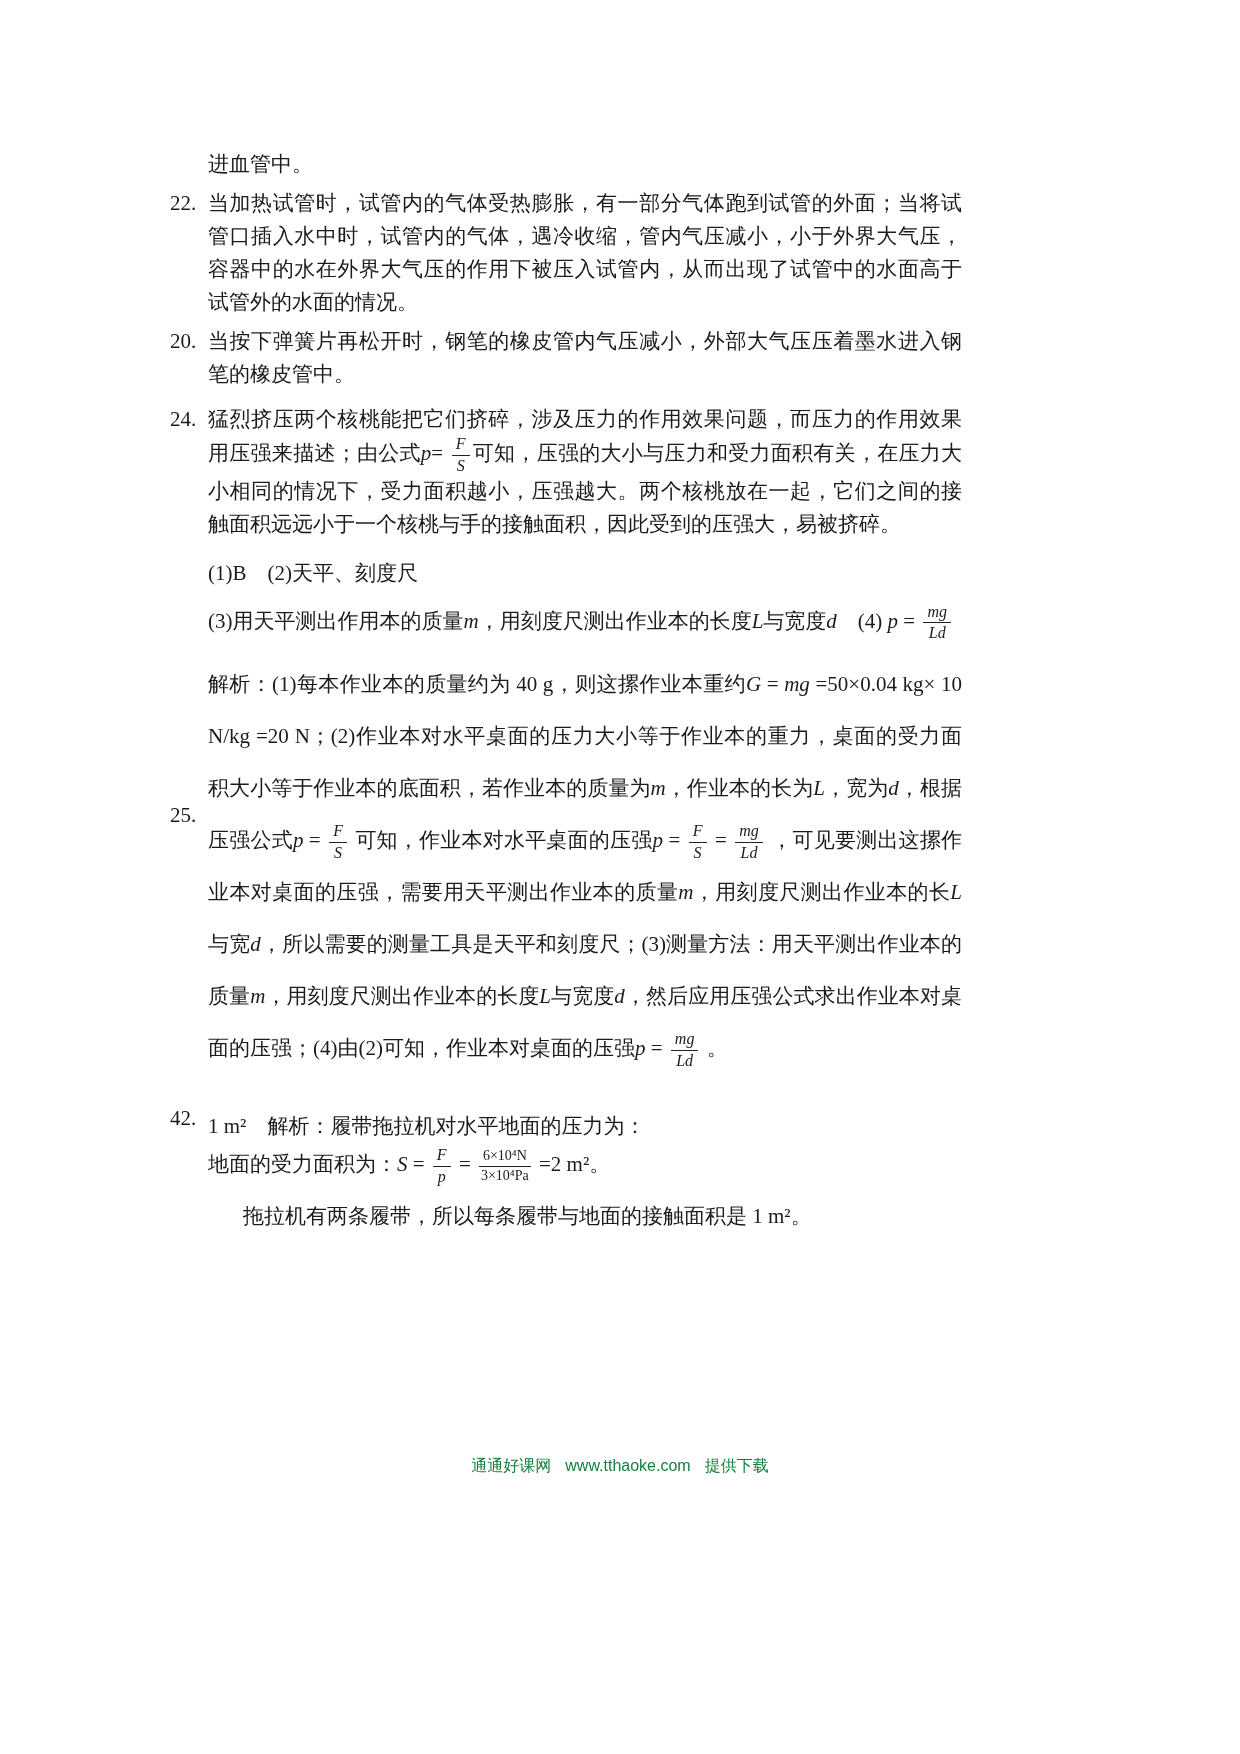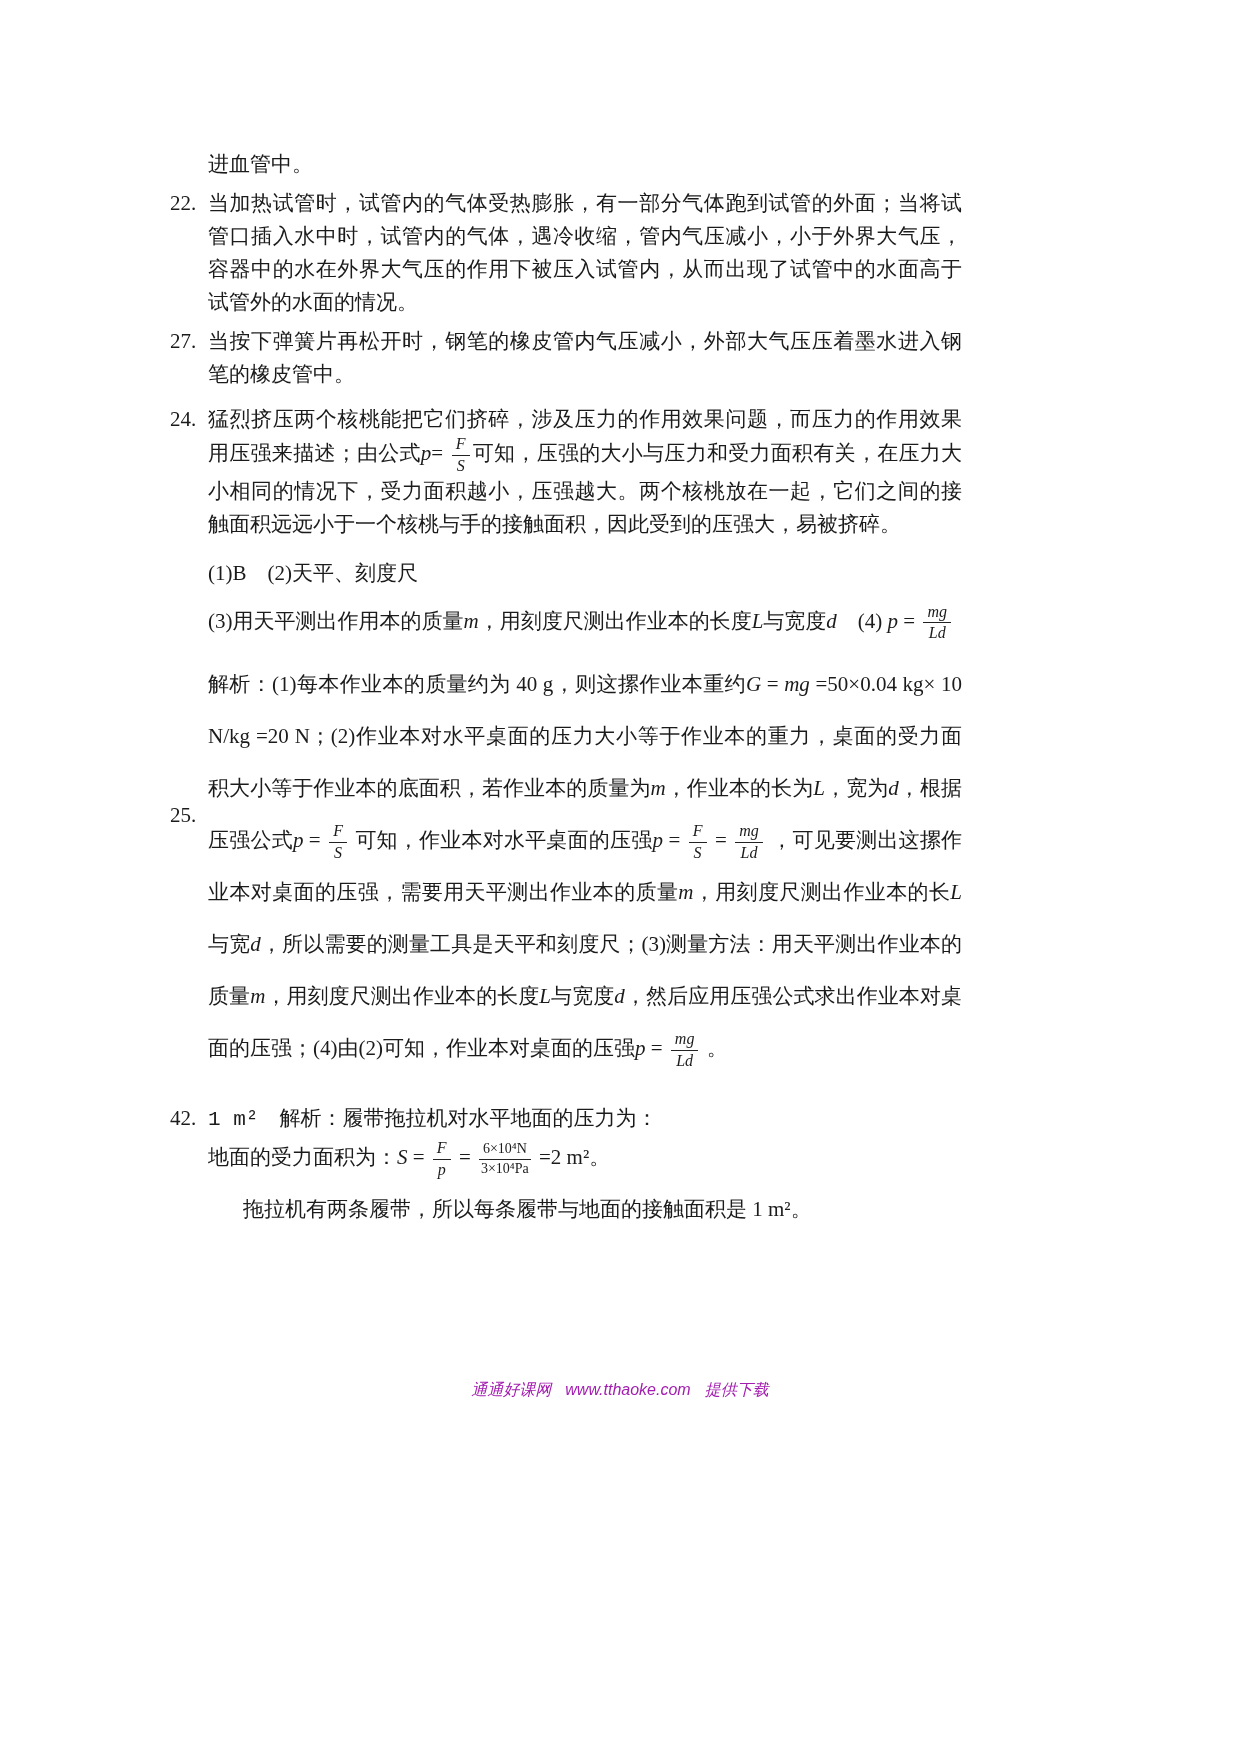--- a/index.html
+++ b/index.html
@@ -37,43 +37,42 @@
     line-height: 1.05;
     margin: 0 3px;
     font-style: italic;
   }
   .frac .fn { display: block; border-bottom: 1.3px solid #222; padding: 0 4px 2px; font-size: 16px; }
   .frac .fd { display: block; padding-top: 2px; font-size: 16px; }
   .frac.roman { font-style: normal; }
   .frac.roman .fn, .frac.roman .fd { font-size: 14px; padding-left: 2px; padding-right: 2px; }
   .footer {
     position: absolute;
-    left: 0; right: 0; top: 1380px;
+    left: 0; right: 0; top: 1456px;
     text-align: center;
     font-size: 16px;
-    color: #a21caf;
+    color: #15803d;
     font-family: "Liberation Sans", "DejaVu Sans", sans-serif;
-    font-style: italic;
   }
   .footer span { margin: 0 7px; }
 </style>
 </head>
 <body>
 
 <div class="doc">
   <div class="intro">进血管中。</div>
   <div class="answer-list">
       <div class="item">
         <div class="num">22.</div>
         <div class="body">
           <div class="para" style="margin-top: 0px;">当加热试管时，试管内的气体受热膨胀，有一部分气体跑到试管的外面；当将试管口插入水中时，试管内的气体，遇冷收缩，管内气压减小，小于外界大气压，容器中的水在外界大气压的作用下被压入试管内，从而出现了试管中的水面高于试管外的水面的情况。</div>
         </div>
       </div>
       <div class="item">
-        <div class="num">27.</div>
+        <div class="num">20.</div>
         <div class="body">
           <div class="para" style="margin-top: 0px;">当按下弹簧片再松开时，钢笔的橡皮管内气压减小，外部大气压压着墨水进入钢笔的橡皮管中。</div>
         </div>
       </div>
       <div class="item">
         <div class="num">24.</div>
         <div class="body">
           <div class="para" style="margin-top: 0px;">猛烈挤压两个核桃能把它们挤碎，涉及压力的作用效果问题，而压力的作用效果用压强来描述；由公式<span class="mvar">p</span>= <span class="frac"><span class="fn">F</span><span class="fd">S</span></span>可知，压强的大小与压力和受力面积有关，在压力大小相同的情况下，受力面积越小，压强越大。两个核桃放在一起，它们之间的接触面积远远小于一个核桃与手的接触面积，因此受到的压强大，易被挤碎。</div>
         </div>
       </div>
@@ -81,21 +80,21 @@
         <div class="num">25.</div>
         <div class="body">
           <div class="para" style="margin-top: 0px;">(1)B　(2)天平、刻度尺</div>
           <div class="para" style="margin-top: 14px;">(3)用天平测出作用本的质量<span class="mvar">m</span>，用刻度尺测出作业本的长度<span class="mvar">L</span>与宽度<span class="mvar">d</span>　(4) <span class="mvar">p</span> = <span class="frac"><span class="fn">mg</span><span class="fd">Ld</span></span></div>
           <div class="para loose" style="margin-top: 16px;">解析：(1)每本作业本的质量约为 40 g，则这摞作业本重约<span class="mvar">G</span> = <span class="mvar">mg</span> =50×0.04 kg× 10 N/kg =20 N；(2)作业本对水平桌面的压力大小等于作业本的重力，桌面的受力面积大小等于作业本的底面积，若作业本的质量为<span class="mvar">m</span>，作业本的长为<span class="mvar">L</span>，宽为<span class="mvar">d</span>，根据压强公式<span class="mvar">p</span> = <span class="frac"><span class="fn">F</span><span class="fd">S</span></span> 可知，作业本对水平桌面的压强<span class="mvar">p</span> = <span class="frac"><span class="fn">F</span><span class="fd">S</span></span> = <span class="frac"><span class="fn">mg</span><span class="fd">Ld</span></span> ，可见要测出这摞作业本对桌面的压强，需要用天平测出作业本的质量<span class="mvar">m</span>，用刻度尺测出作业本的长<span class="mvar">L</span>与宽<span class="mvar">d</span>，所以需要的测量工具是天平和刻度尺；(3)测量方法：用天平测出作业本的质量<span class="mvar">m</span>，用刻度尺测出作业本的长度<span class="mvar">L</span>与宽度<span class="mvar">d</span>，然后应用压强公式求出作业本对桌面的压强；(4)由(2)可知，作业本对桌面的压强<span class="mvar">p</span> = <span class="frac"><span class="fn">mg</span><span class="fd">Ld</span></span> 。</div>
         </div>
       </div>
       <div class="item">
         <div class="num">42.</div>
         <div class="body">
-          <div class="para" style="margin-top: 1px; font-family: Liberation Mono, monospace;">1 m²　解析：履带拖拉机对水平地面的压力为：</div>
+          <div class="para" style="margin-top: 8px;">1 m²　解析：履带拖拉机对水平地面的压力为：</div>
           <div class="para" style="margin-top: 4px;">地面的受力面积为：<span class="mvar">S</span> = <span class="frac"><span class="fn">F</span><span class="fd">p</span></span> = <span class="frac roman"><span class="fn">6×10⁴N</span><span class="fd">3×10⁴Pa</span></span> =2 m²。</div>
           <div class="para" style="margin-top: 14px; margin-left: 35px;">拖拉机有两条履带，所以每条履带与地面的接触面积是 1 m²。</div>
         </div>
       </div>
     </div>
 </div>
 
 <div class="footer">
   <span>通通好课网</span><span>www.tthaoke.com</span><span>提供下载</span>
 </div>

